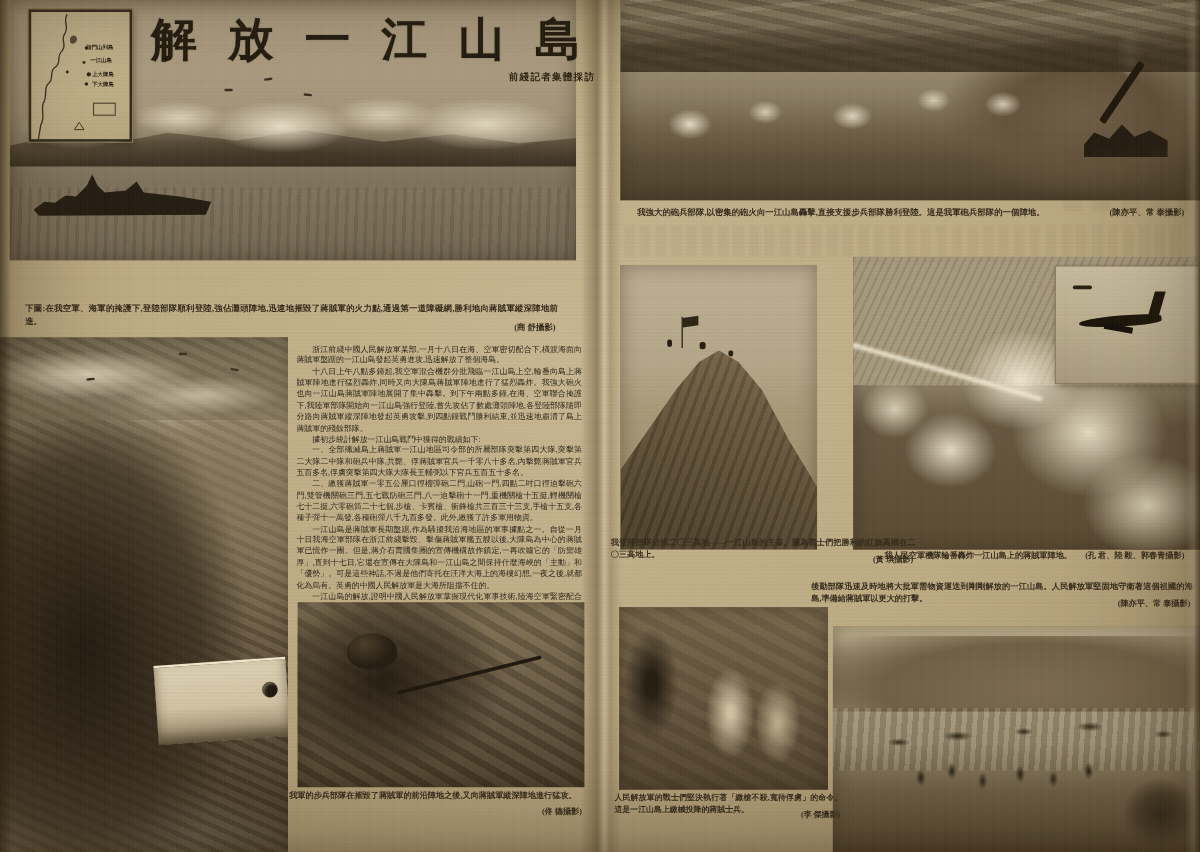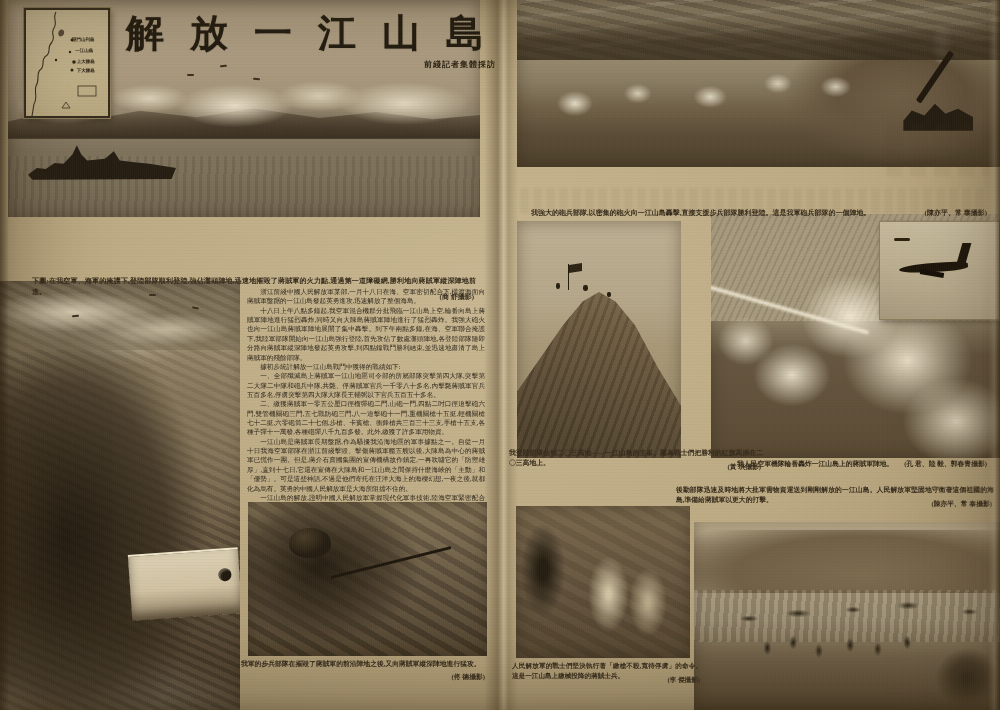--- a/index.html
+++ b/index.html
@@ -45,23 +45,23 @@
   .maplabel{position:absolute;font-size:4.5px;line-height:1;color:#2b2315;white-space:nowrap;font-weight:700;}
 
   
   .cap{position:absolute;z-index:2;font-size:7px;line-height:1.5;font-weight:600;
     color:#342a1b;text-align:justify;}
   .cap .credit{position:absolute;right:2px;bottom:0;font-weight:600;white-space:nowrap;}
   .cap.oneline{text-align:left;white-space:nowrap;}
   .cap.oneline .credit{bottom:auto;top:0;}
 
   #hero-cap{left:30px;top:220px;width:444px;height:26px;}
-  #landing-cap{left:32px;top:252px;width:444px;height:26px;margin-top:24px;}
+  #landing-cap{left:21px;top:252px;width:444px;height:26px;}
   #assault-cap{left:241px;top:659px;width:246px;height:23px;font-size:6.8px;}
-  #artillery-cap{left:531px;top:172px;width:458px;height:11px;margin-top:36px;}
+  #artillery-cap{left:531px;top:172px;width:458px;height:11px;}
   #hill-cap{left:509px;top:448px;width:254px;height:24px;font-size:6.8px;}
   #airforce-cap{left:737px;top:459px;width:252px;height:11px;font-size:6.8px;}
   #supply-cap{left:676px;top:485px;width:318px;height:24px;font-size:6.8px;}
   #prisoner-cap{left:512px;top:661px;width:190px;height:24px;font-size:6.6px;}
 
   
   #article{left:247px;top:287px;width:238px;height:216px;z-index:2;overflow:hidden;
     font-size:6.6px;line-height:1.42;color:#2c251a;text-align:justify;}
   #article p{margin:0;text-indent:2em;}
 

